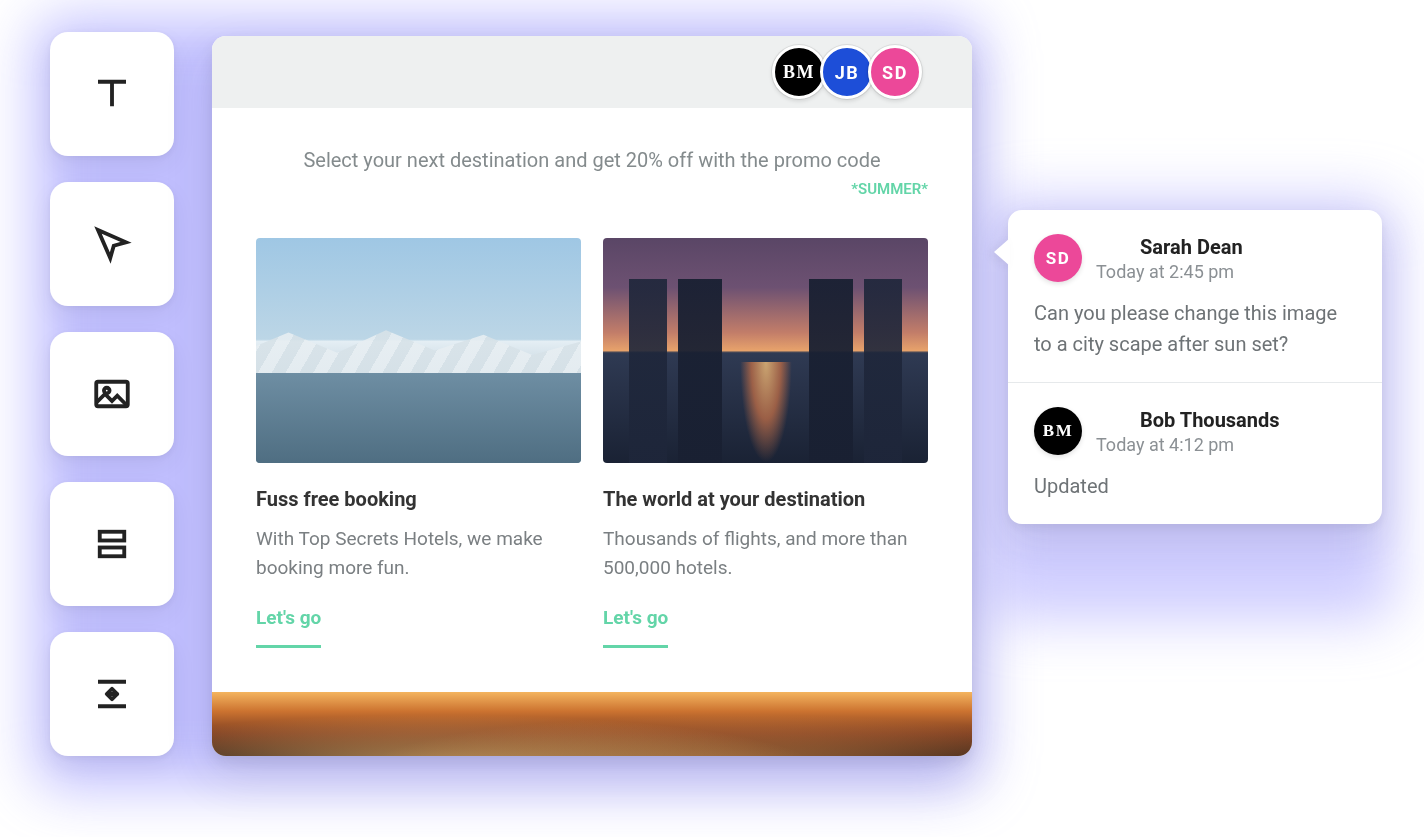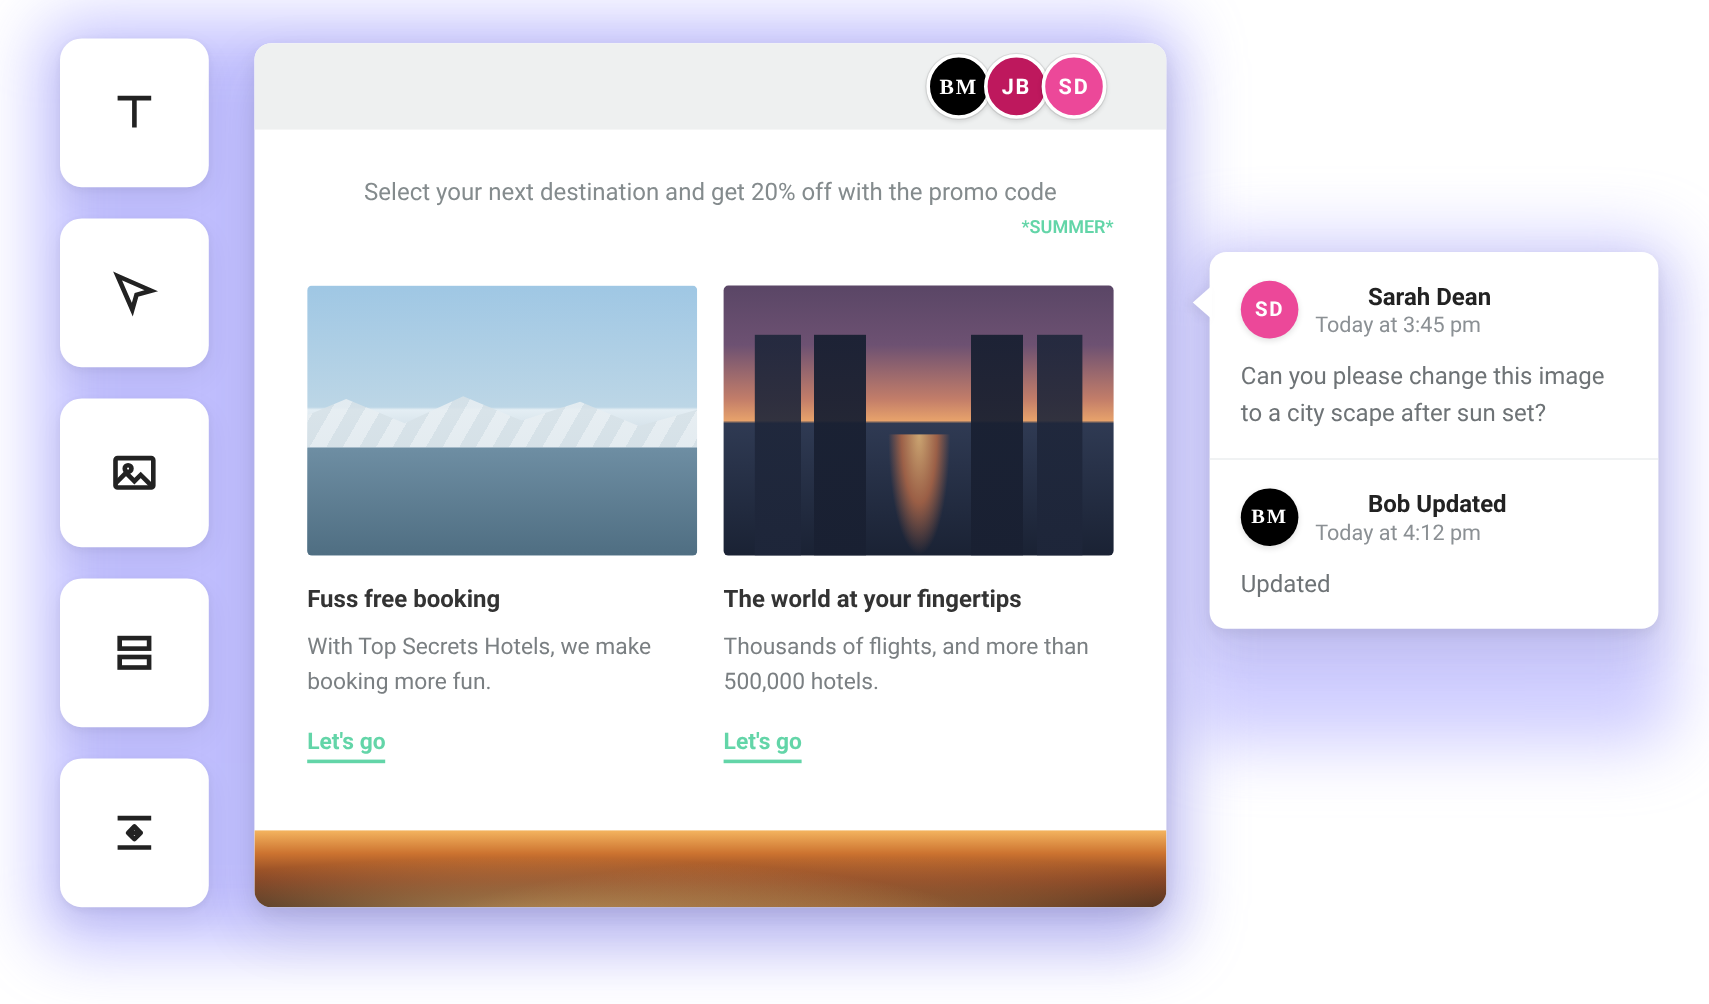--- a/index.html
+++ b/index.html
@@ -145,21 +145,21 @@
 
   .card-title { font-size: 20px; font-weight: 700; color: #333; margin: 24px 0 14px; }
   .card-desc  { font-size: 19px; color: #7a7f82; line-height: 1.5; }
   .card-link  {
     display: inline-block;
     margin-top: 24px;
     font-size: 19px;
     font-weight: 700;
     color: #63d5a8;
     border-bottom: 3px solid #63d5a8;
-    padding-bottom: 4px;
+    padding-bottom: 16px;
     cursor: pointer;
   }
 
   
   .footer-img {
     position: absolute;
     left: 0; right: 0; bottom: 0;
     height: 64px;
     background: linear-gradient(#f2b25a 0%, #d47b31 25%, #8b4626 55%, #321b16 100%);
     background-image:
@@ -200,21 +200,21 @@
     color:#fff; font-weight:700; font-size:17px; letter-spacing:1.5px;
     box-shadow: 0 2px 5px rgba(0,0,0,0.12);
   }
   .comment-meta { display:flex; flex-direction:column; }
   .comment-author { font-size:20px; font-weight:700; color:#222;margin-left:44px; }
   .comment-time   { font-size:18px; color:#8b9094; margin-top:2px; }
   .comment-body   { font-size:20px; color:#6e7376; line-height:1.55; margin-top:16px; }
 
   
   .c-pink   { background:#000000;font-family:Liberation Serif, serif; }
-  .c-peach  { background:#be185d; }
+  .c-peach  { background:#1d4ed8; }
   .c-gold   { background:#ec4899; }
 </style>
 </head>
 <body>
 
 <div class="glow glow-main"></div>
 <div class="glow glow-comments"></div>
 
 <div class="toolbar">
   <div class="tool-btn">
@@ -262,45 +262,45 @@
 
     <div class="cards-row">
       <div class="card">
         <div class="card-img scene-mountain"></div>
         <div class="card-title">Fuss free booking</div>
         <div class="card-desc">With Top Secrets Hotels, we make booking more fun.</div>
         <span class="card-link">Let's go</span>
       </div>
       <div class="card">
         <div class="card-img scene-city"></div>
-        <div class="card-title">The world at your fingertips</div>
+        <div class="card-title">The world at your destination</div>
         <div class="card-desc">Thousands of flights, and more than 500,000 hotels.</div>
         <span class="card-link">Let's go</span>
       </div>
     </div>
   </div>
 
   <div class="footer-img"></div>
 </div>
 
 <div class="comments-panel">
   <div class="comment">
     <div class="comment-head">
       <div class="mini-avatar c-gold">SD</div>
       <div class="comment-meta">
         <span class="comment-author">Sarah Dean</span>
-        <span class="comment-time">Today at 3:45 pm</span>
+        <span class="comment-time">Today at 2:45 pm</span>
       </div>
     </div>
     <div class="comment-body">Can you please change this image to a city scape after sun set?</div>
   </div>
 
   <div class="comment">
     <div class="comment-head">
       <div class="mini-avatar c-pink">BM</div>
       <div class="comment-meta">
-        <span class="comment-author">Bob Updated</span>
+        <span class="comment-author">Bob Thousands</span>
         <span class="comment-time">Today at 4:12 pm</span>
       </div>
     </div>
     <div class="comment-body">Updated</div>
   </div>
 </div>
 
 </body></html>

